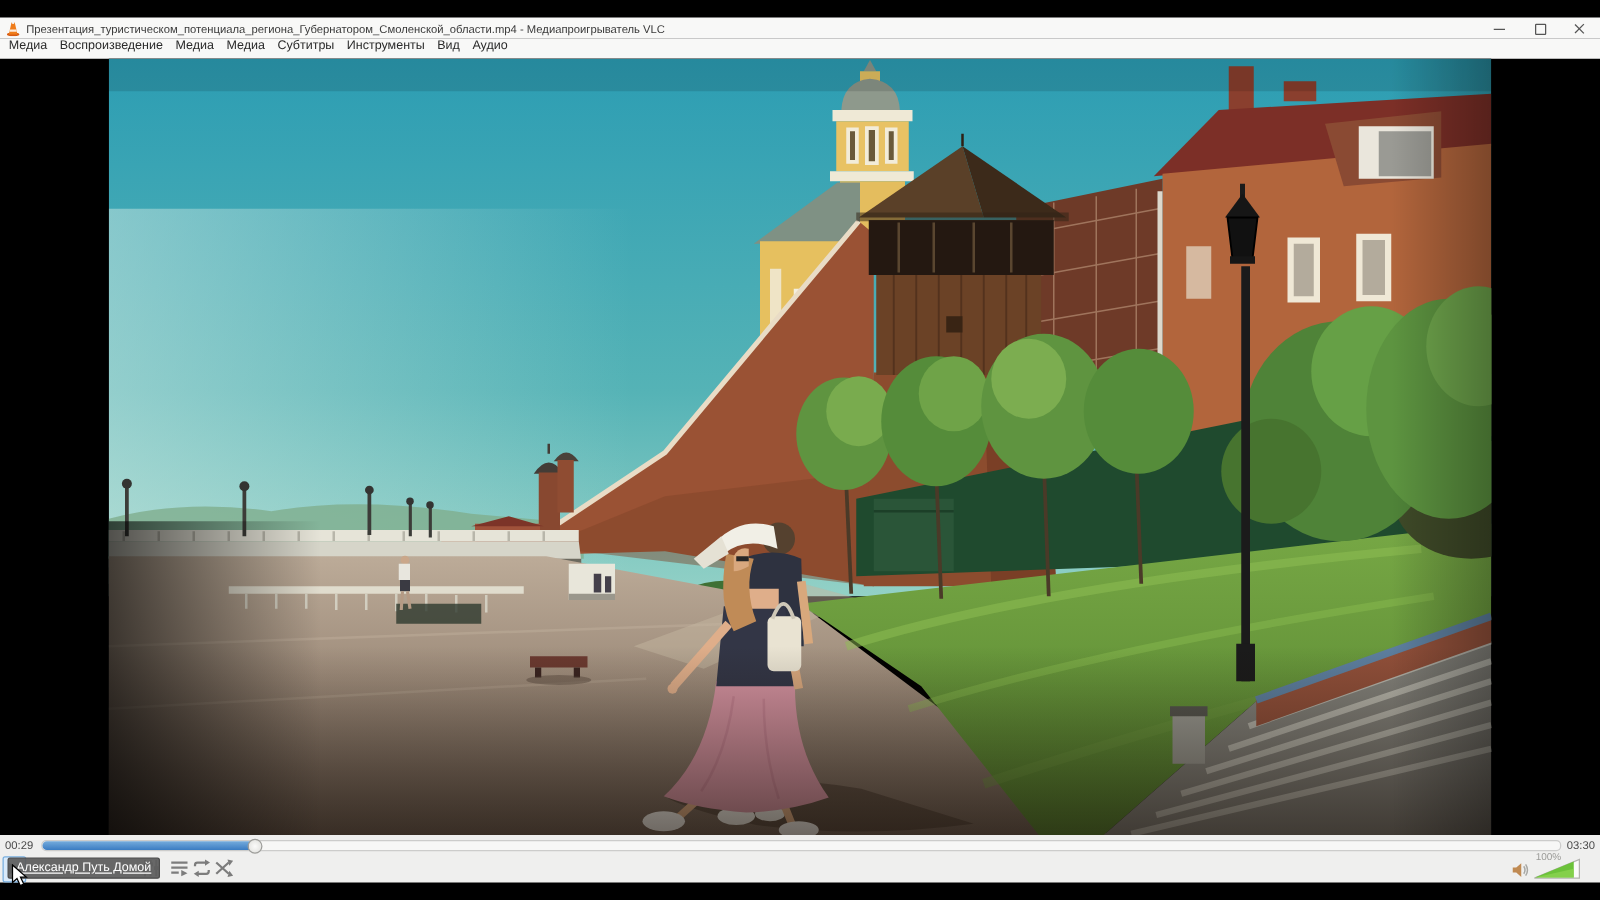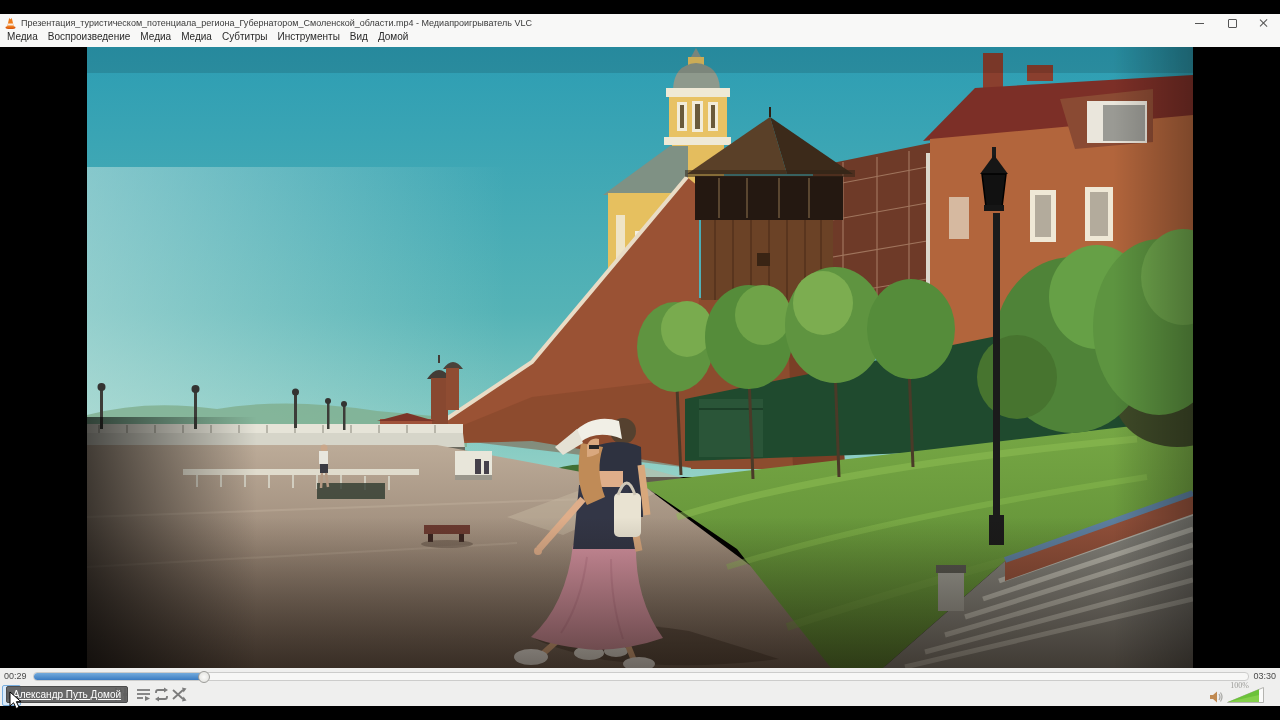--- a/index.html
+++ b/index.html
@@ -38,21 +38,21 @@
   .seek-handle{position:absolute;right:-5px;top:-2px;width:10px;height:10px;border-radius:50%;
                background:radial-gradient(#fbfbfa,#dededa);border:1px solid #9d9d9a;}
   .btn-play{position:absolute;left:2px;top:17px;width:17px;height:19px;background:#d9eafa;
             border:1px solid #78aede;border-radius:2px;}
   .btn-play svg{position:absolute;left:3px;top:4px;}
   .tooltip{position:absolute;left:6px;top:18px;height:15px;line-height:15px;padding:0 6px;
            background:rgba(92,92,92,.93);border:1px solid #4c4c4c;border-radius:2px;
            color:#fff;font-size:10px;white-space:nowrap;z-index:5;text-decoration:underline;}
   .cbtn{position:absolute;top:19px;width:15px;height:15px;}
   .cbtn svg{display:block;}
-  .vol-label{position:absolute;right:31px;top:13px;font-size:8px;color:#9b9b98;font-family:Liberation Serif, serif;}
+  .vol-label{position:absolute;right:31px;top:13px;font-size:8px;color:#9b9b98;}
   .speaker{position:absolute;left:1210px;top:21px;}
   .vol-wedge{position:absolute;left:1227px;top:18px;}
   .cursor{position:absolute;left:9px;top:691px;z-index:9;}
 </style>
 </head>
 <body>
 
 <div class="titlebar">
   <svg class="vlc-cone" viewBox="0 0 11 12">
     <ellipse cx="5.5" cy="10.5" rx="5" ry="1.5" fill="#d85a10"></ellipse>
@@ -76,21 +76,21 @@
 </div>
 
 <div class="menubar">
   <span class="menu-item">Медиа</span>
   <span class="menu-item">Воспроизведение</span>
   <span class="menu-item">Медиа</span>
   <span class="menu-item">Медиа</span>
   <span class="menu-item">Субтитры</span>
   <span class="menu-item">Инструменты</span>
   <span class="menu-item">Вид</span>
-  <span class="menu-item">Домой</span>
+  <span class="menu-item">Аудио</span>
 </div>
 
 <div class="video-area">
 <svg width="1106" height="621" viewBox="0 0 1106 621">
   <defs>
     <linearGradient id="sky" x1="0" y1="0" x2="0" y2="1">
       <stop offset="0" stop-color="#2c9db3"></stop>
           <stop offset=".62" stop-color="#55b3b6"></stop>
           <stop offset="1" stop-color="#93d1c6"></stop>
     </linearGradient>

